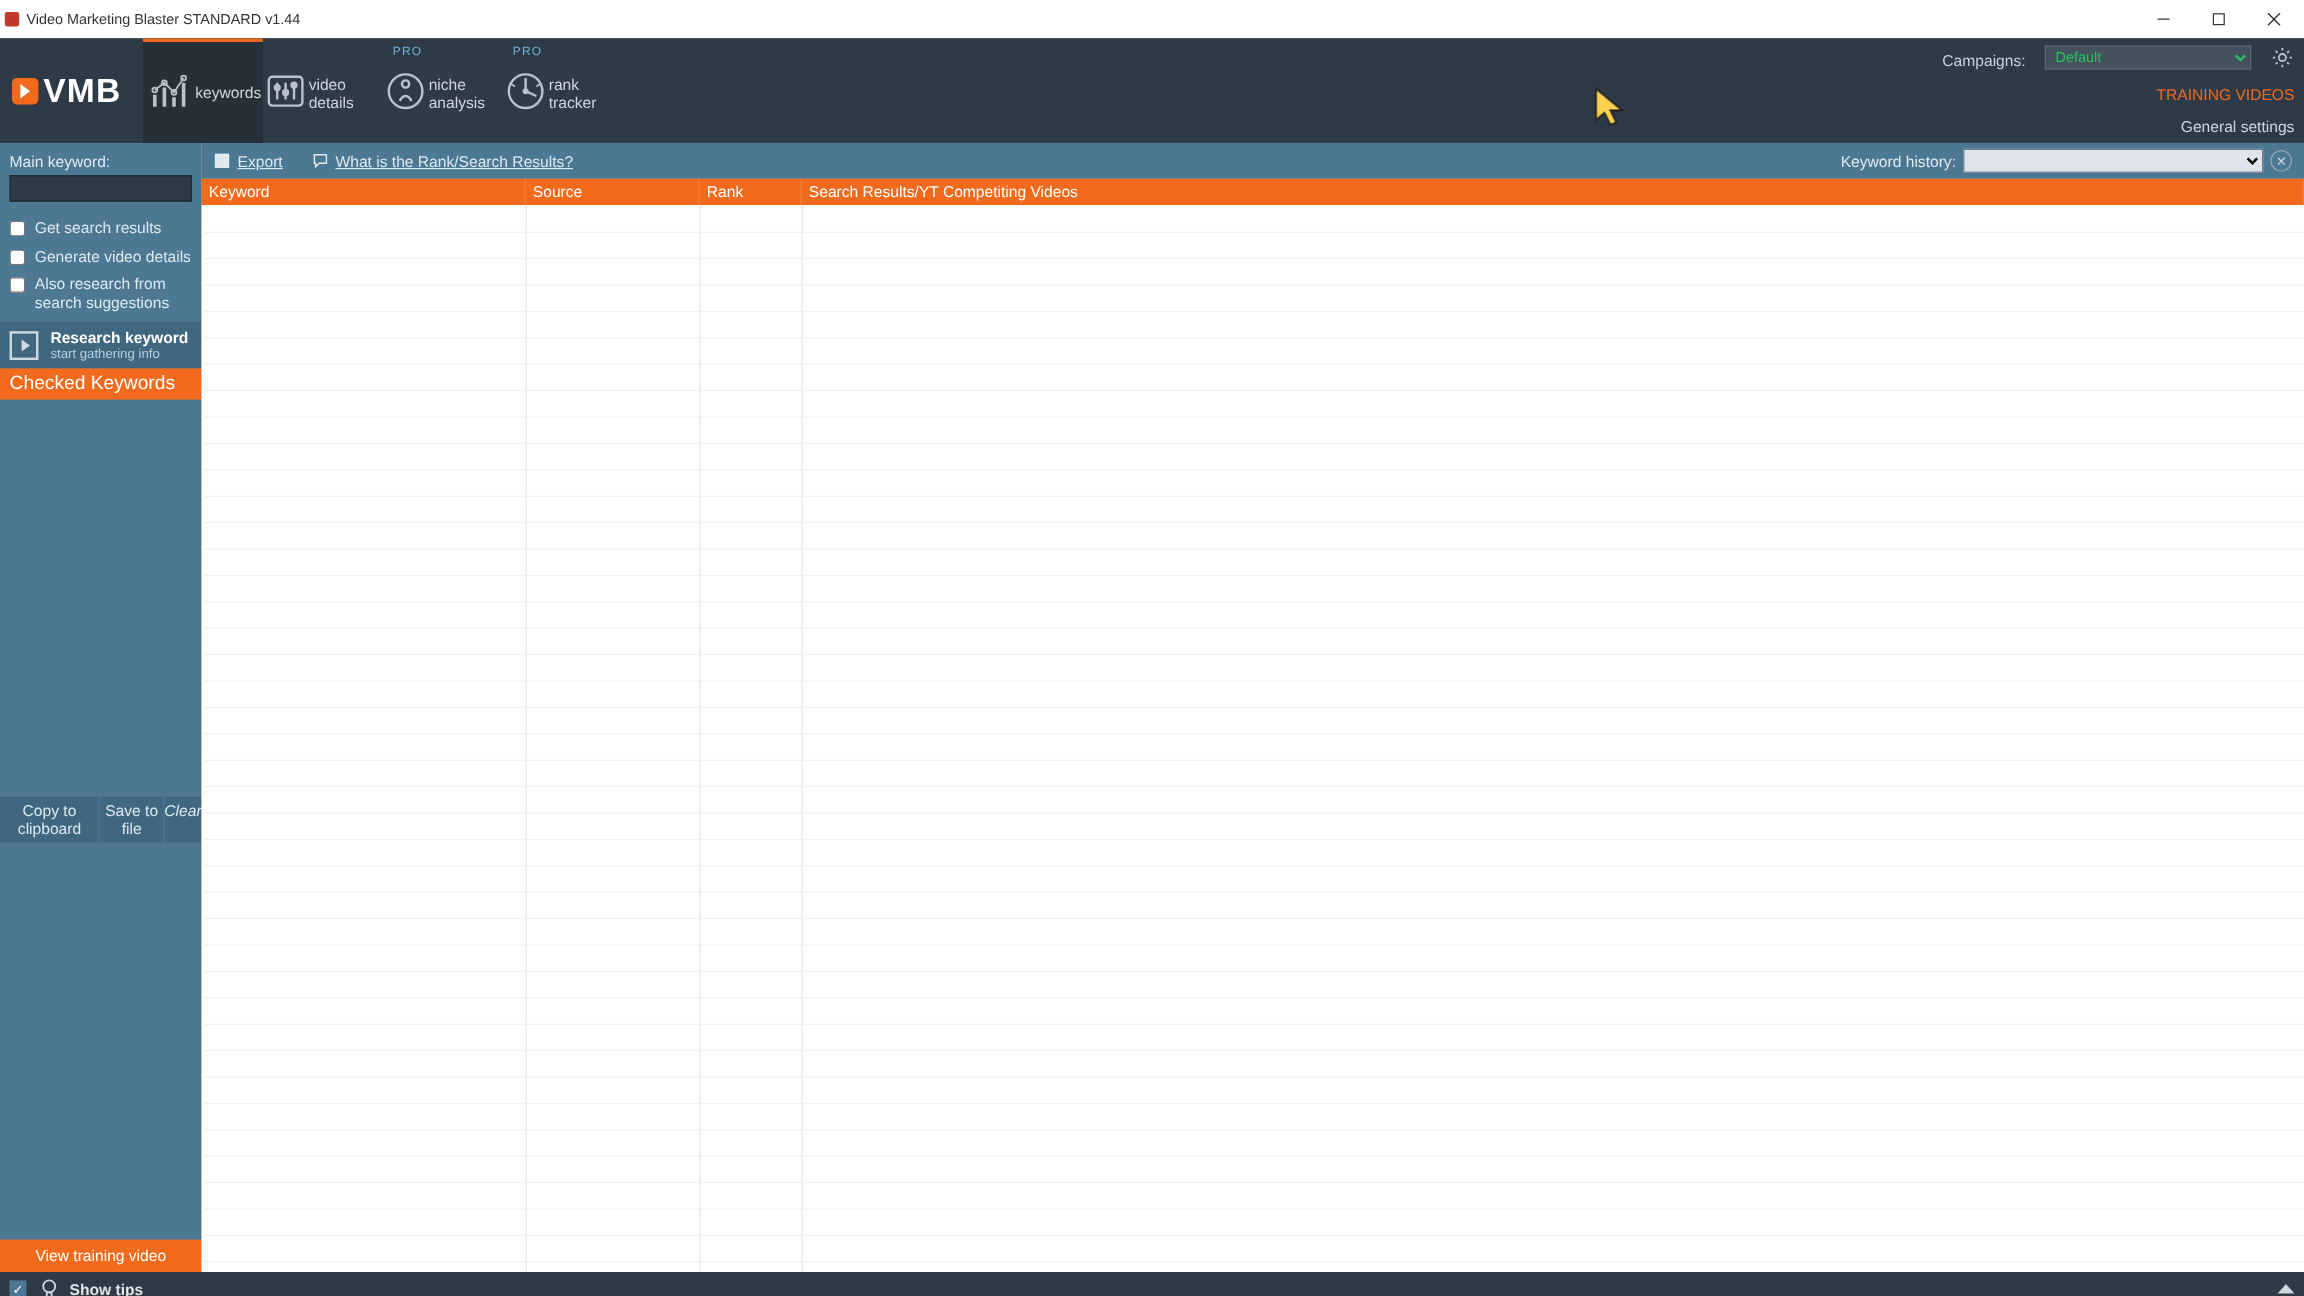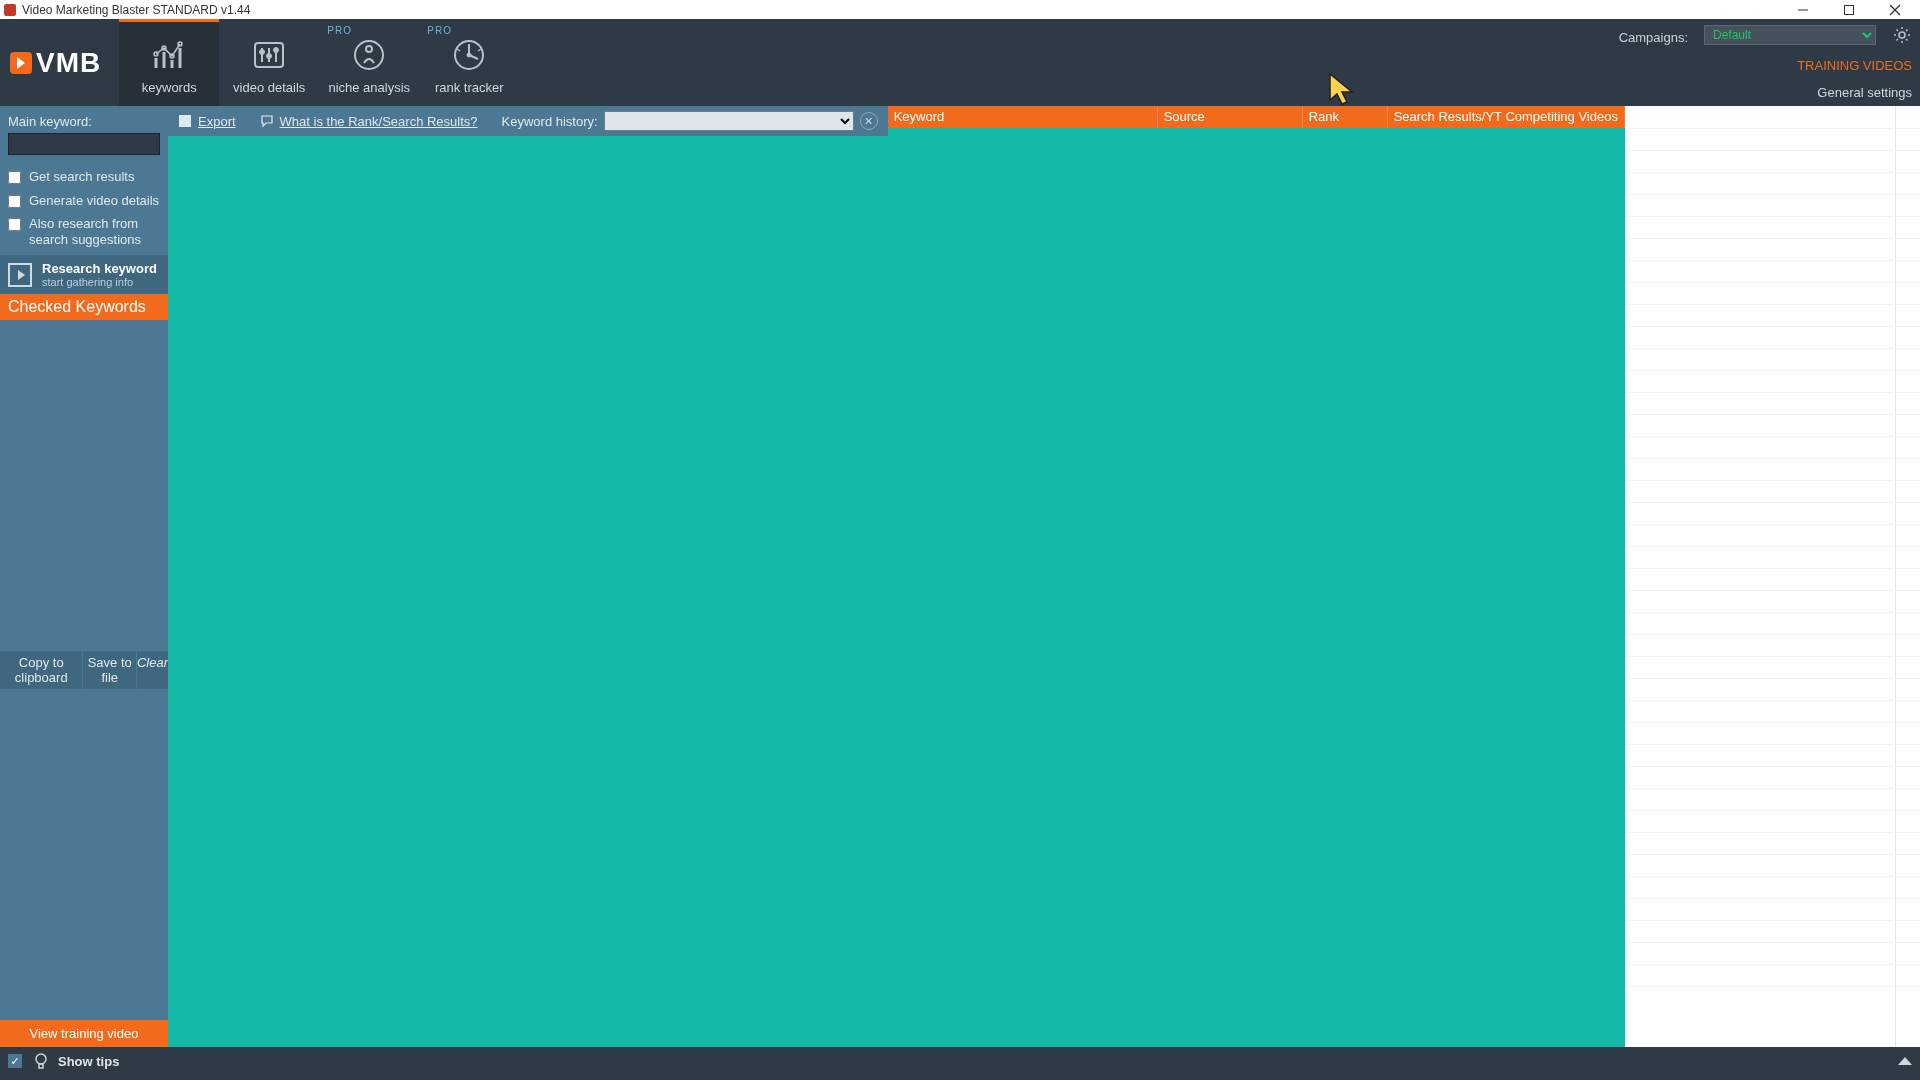--- a/index.html
+++ b/index.html
@@ -1,35 +1,35 @@
 <!DOCTYPE html>
 <html><head>
 <meta charset="utf-8">
 <style>
   * { box-sizing: border-box; margin: 0; padding: 0; font-family: "Segoe UI", Tahoma, sans-serif; }
   html, body { width: 1920px; height: 1080px; overflow: hidden; background: #2e3a45; }
 
   
-  .titlebar { height: 19px; background: #fff; display: flex; align-items: center; justify-content: space-between; padding: 0 2px 0 4px; }
+  .titlebar { height: 32px; background: #fff; display: flex; align-items: center; justify-content: space-between; padding: 0 2px 0 4px; }
   .titlebar .left { display: flex; align-items: center; gap: 6px; }
   .titlebar .appicon { width: 12px; height: 12px; background: #c0392b; border-radius: 2px; }
   .titlebar .title { font-size: 12px; color: #333; }
   .titlebar .winbtns { display: flex; }
   .titlebar .winbtn { width: 46px; height: 22px; display: flex; align-items: center; justify-content: center; }
   .titlebar .winbtn svg { stroke: #333; }
 
   
   .navbar { height: 87px; background: #2e3a45; display: flex; align-items: stretch; position: relative; }
   .navbar .logo { display: flex; padding: 0 18px 0 10px; }
   .navbar .logo-mark { display: flex; align-items: center; gap: 4px; }
   .navbar .play { width: 22px; height: 22px; background: #f26b1d; border-radius: 4px; position: relative; }
   .navbar .play::after { content: ""; position: absolute; left: 7px; top: 5px; border-left: 8px solid #fff; border-top: 6px solid transparent; border-bottom: 6px solid transparent; }
   .navbar .vmb { color: #fff; font-weight: 800; font-size: 28px; letter-spacing: 1px; font-family: Arial, sans-serif; }
   .navtabs { display: flex; align-items: stretch; }
-  .navtab { width: 100px; display: flex; flex-direction: column; align-items: center; justify-content: center; color: #cfd6dc; font-size: 13px; cursor: pointer; position: relative; padding-top: 4px; }
+  .navtab { width: 100px; display: flex; flex-direction: row; align-items: center; justify-content: center; color: #cfd6dc; font-size: 13px; cursor: pointer; position: relative; padding-top: 4px; }
   .navtab .icon { width: 42px; height: 42px; display: flex; align-items: center; justify-content: center; margin-bottom: 4px; }
   .navtab .icon svg { stroke: #b9c2ca; fill: none; }
   .navtab.active { background: #263039; }
   .navtab.active::before { content: ""; position: absolute; top: 0; left: 0; right: 0; height: 3px; background: #f26b1d; }
   .navtab .pro { position: absolute; top: 6px; left: 8px; font-size: 10px; color: #6fb3d6; letter-spacing: 1px; }
   .navright { margin-left: auto; display: flex; flex-direction: column; align-items: flex-end; justify-content: space-between; padding: 6px 8px 6px 0; }
   .navright .toprow { display: flex; align-items: flex-end; gap: 16px; }
   .navright .camp-label { color: #c9d2da; font-size: 13px; }
   .navright select { background: #45525e; color: #22c55e; border: 1px solid #5a6772; font-size: 12px; padding: 1px 4px; width: 172px; }
   .navright .gearbtn { width: 20px; height: 20px; display: flex; align-items: center; justify-content: center; cursor: pointer; }
@@ -54,21 +54,21 @@
   .sidebar .research-btn .rb-sub { font-size: 11px; color: #b9cfdd; }
   .sidebar .checked-hdr { background: #f26b1d; color: #fff; font-size: 16px; padding: 4px 8px; }
   .sidebar .list-area { flex: 1; }
   .sidebar .btn-stack { display: flex; flex-direction: row; gap: 1px; padding: 0; }
   .sidebar .sbtn { background: #3f6780; color: #dfe9f0; text-align: center; font-size: 13px; padding: 4px 0; cursor: pointer; }
   .sidebar .sbtn:last-child { margin-bottom: 0; font-style: italic; }
   .sidebar .filler { flex: 1; }
   .sidebar .trainvid { background: #f26b1d; color: #fff; text-align: center; font-size: 13px; padding: 6px 0; cursor: pointer; }
 
   
-  .content { flex: 1; display: flex; flex-direction: row; background: #14b8a6; }
+  .content { flex: 1; display: flex; flex-direction: column; background: #e5e5e5; }
   .toolbar { height: 30px; background: #4c7893; display: flex; align-items: center; padding: 0 10px; gap: 24px; color: #dfe9f0; font-size: 13px; }
   .toolbar .export-btn { display: flex; align-items: center; gap: 6px; text-decoration: underline; cursor: pointer; }
   .toolbar .whatis { display: flex; align-items: center; gap: 6px; text-decoration: underline; cursor: pointer; }
   .toolbar .history { margin-left: auto; display: flex; align-items: center; gap: 6px; }
   .toolbar select { background: #dfe5ea; border: 1px solid #6b7b87; width: 250px; font-size: 12px; padding: 1px 2px; }
   .toolbar .closehist { width: 18px; height: 18px; border: 1px solid #8fa5b3; border-radius: 50%; display: flex; align-items: center; justify-content: center; cursor: pointer; font-size: 11px; color: #cfd9e1; }
 
   .thead { height: 22px; background: #f26b1d; color: #fff; display: flex; font-size: 13px; }
   .thead .col { padding: 3px 6px; border-right: 1px solid rgba(255,255,255,0.15); }
   .col-keyword { width: 270px; }

